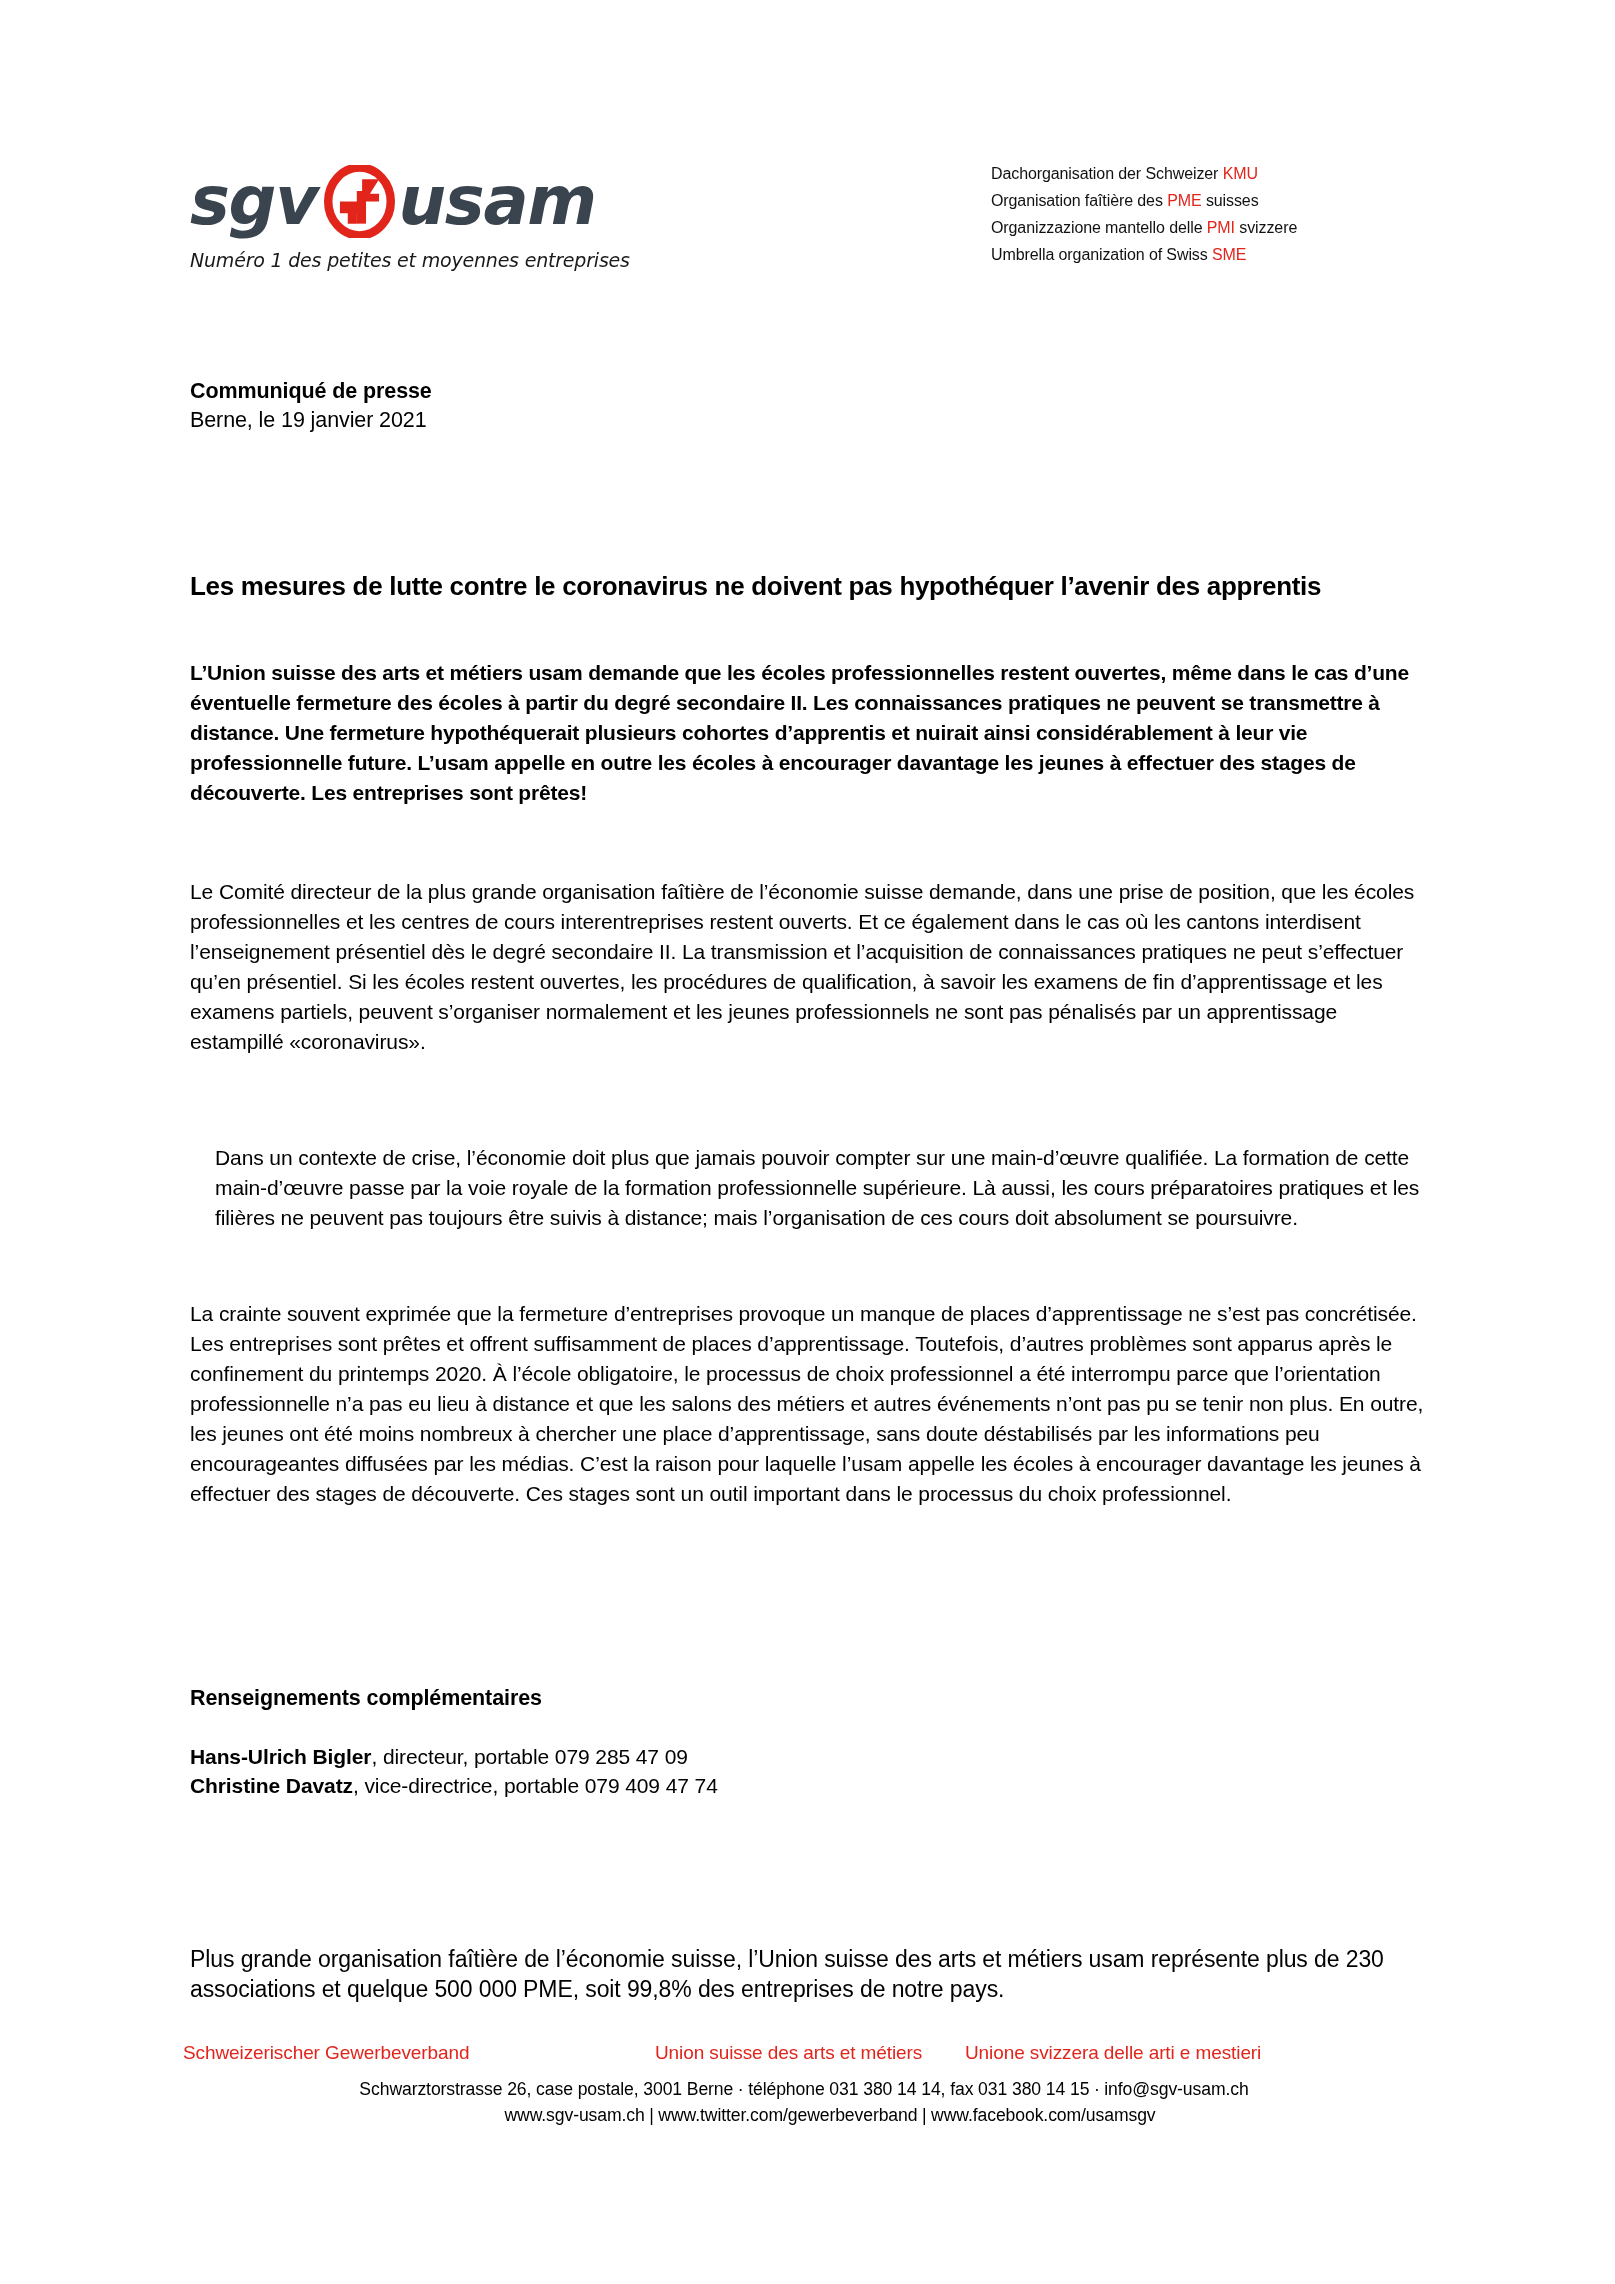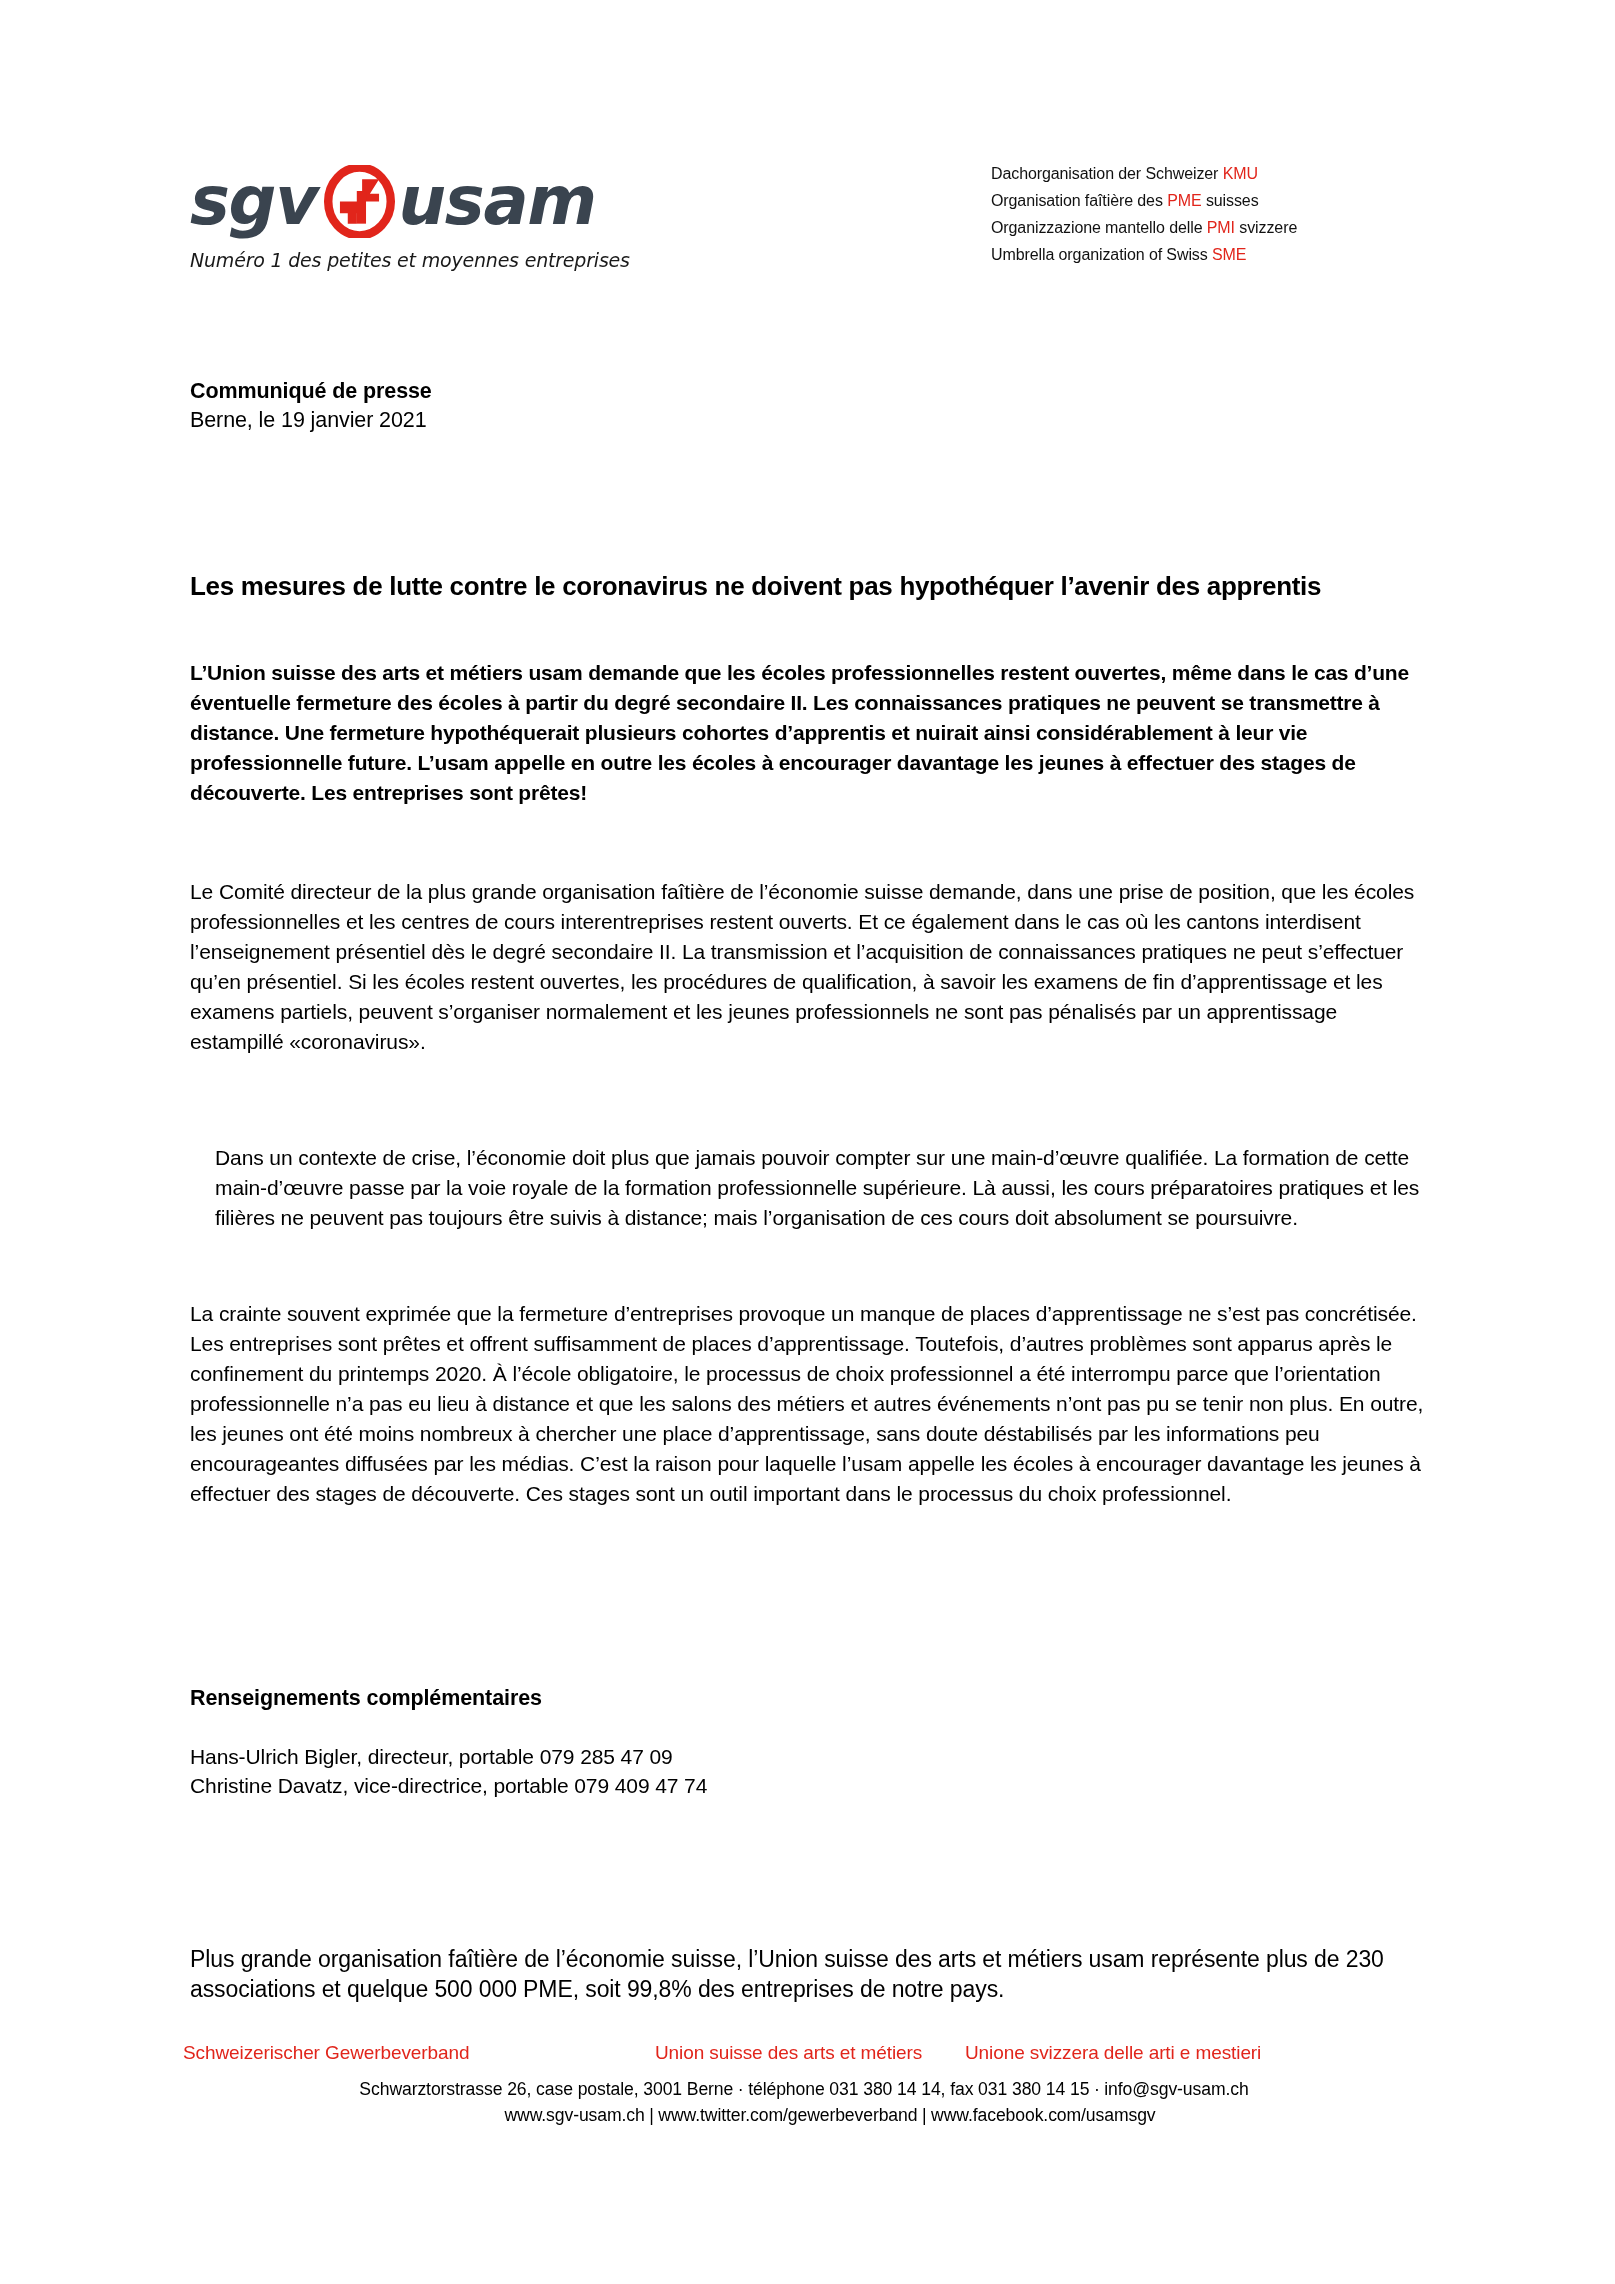--- a/index.html
+++ b/index.html
@@ -158,21 +158,21 @@
     letter-spacing: -0.1px;
   }
   .contact-line {
     position: absolute;
     left: 0;
     font-size: 21px;
     font-weight: 400;
     line-height: 29px;
     letter-spacing: -0.1px;
   }
-  .contact-line b { font-weight: 400; }
+  .contact-line b { font-weight: 700; }
   .contact-1 { top: 1742px; }
   .contact-2 { top: 1771px; }
 
   .closing {
     position: absolute;
     top: 1944px;
     left: 0;
     width: 1242px;
     font-size: 23px;
     font-weight: 400;

